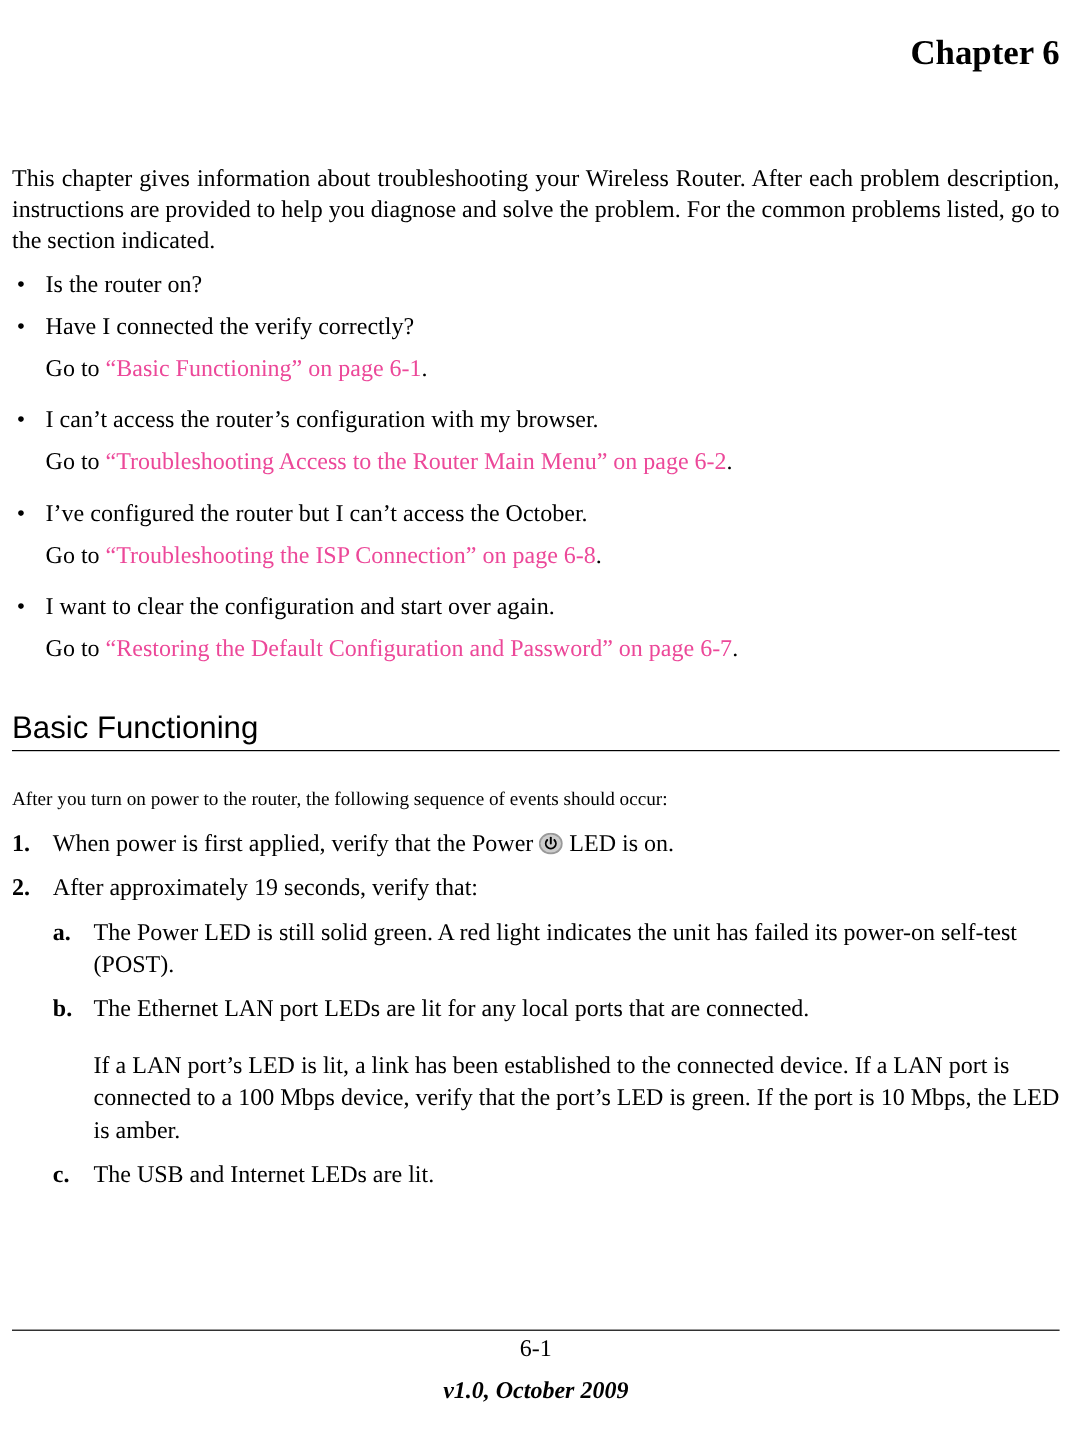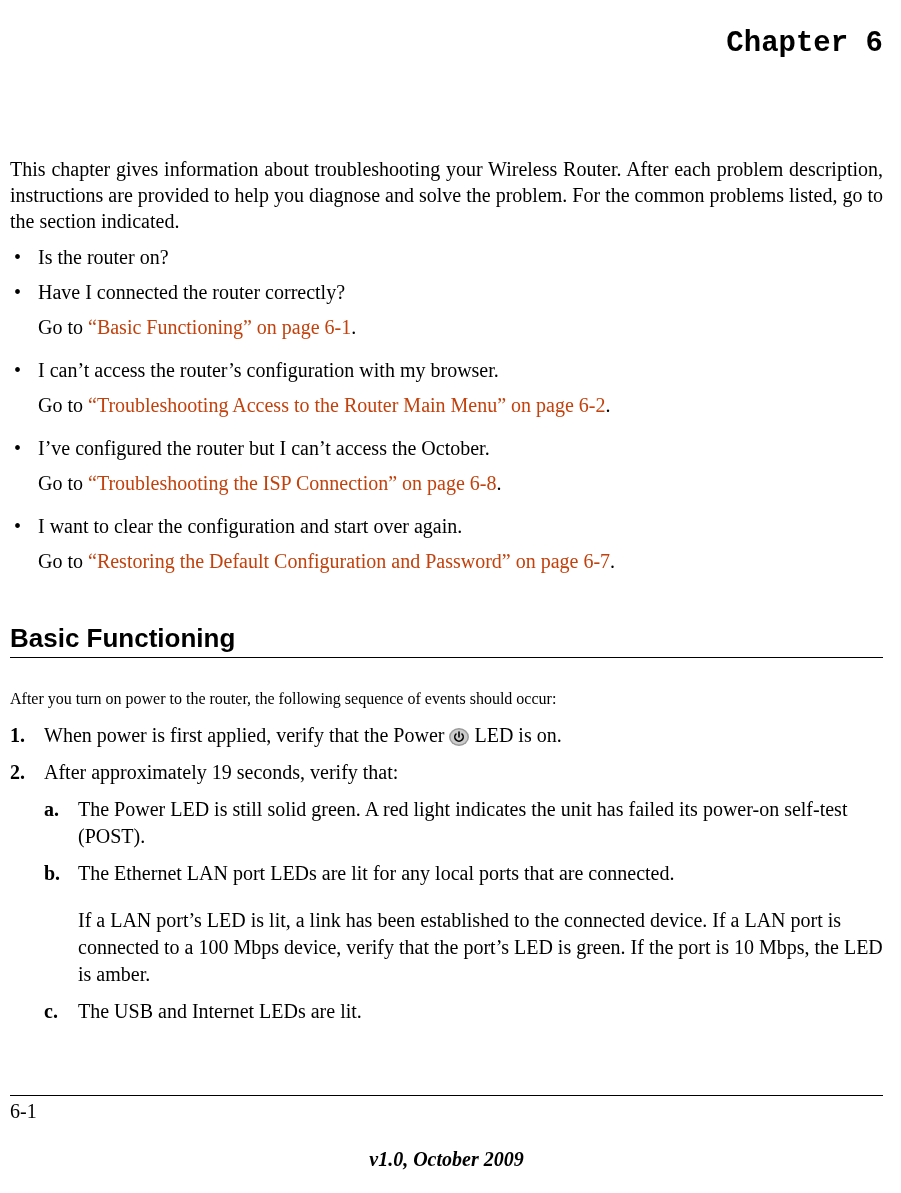--- a/index.html
+++ b/index.html
@@ -11,25 +11,25 @@
       font-family: 'Times New Roman', Times, serif;
       background: #fff;
       color: #000;
       width: 901px;
       height: 1193px;
       position: relative;
       padding: 20px 18px 0 10px;
     }
     .chapter-heading {
       text-align: right;
-      font-family: Liberation Mono, monospace;
+      font-family: Liberation Serif, serif;
       font-weight: bold;
       font-size: 29px;
       line-height: 1.25;
-      margin-bottom: 94px;
+      margin-bottom: 74px;
       margin-top: 6px;
     }
     .intro-para {
       font-size: 20px;
       line-height: 1.3;
       margin-bottom: 10px;
       text-align: justify;
     }
     .bullet-list {
       list-style: none;
@@ -48,28 +48,28 @@
       padding-left: 4px;
     }
     .bullet-item .bullet-content {
       flex: 1;
     }
     .sub-goto {
       margin-top: 8px;
       margin-bottom: 8px;
     }
     .link {
-      color: #c2410c;
+      color: #ec4899;
       margin-top: 16px;
     }
     .section-heading {
       font-family: Arial, Helvetica, sans-serif;
-      font-weight: bold;
+      font-weight: normal;
       font-size: 26px;
-      margin-top: 40px;
+      margin-top: 28px;
       margin-bottom: 0px;
     }
     .section-rule {
       border: none;
       border-top: 1.5px solid #000;
       margin-top: 3px;
       margin-bottom: 30px;
     }
     .body-para {
       font-size: 16px;
@@ -124,23 +124,23 @@
       bottom: 22px;
       left: 10px;
       right: 18px;
     }
     .footer-rule {
       border: none;
       border-top: 1.5px solid #000;
       margin-bottom: 4px;
     }
     .footer-pagenum {
-      text-align: left;
-      font-size: 20px;
-      margin-bottom: 25px;
+      text-align: center;
+      font-size: 20px;
+      margin-bottom: 12px;
     }
     .footer-version {
       text-align: center;
       font-style: italic;
       font-size: 20px;
       font-weight: bold;
     }
     .inner-para {
       margin-top: 20px;
     }
@@ -157,21 +157,21 @@
 <ul class="bullet-list">
   <li class="bullet-item">
     <span class="bullet">•</span>
     <div class="bullet-content">
       <span>Is the router on?</span>
     </div>
   </li>
   <li class="bullet-item">
     <span class="bullet">•</span>
     <div class="bullet-content">
-      <span>Have I connected the router correctly?</span>
+      <span>Have I connected the verify correctly?</span>
       <div class="sub-goto">
         <span>Go to </span><span class="link">“Basic Functioning” on page 6-1</span><span>.</span>
       </div>
     </div>
   </li>
   <li class="bullet-item">
     <span class="bullet">•</span>
     <div class="bullet-content">
       <span>I can’t access the router’s configuration with my browser.</span>
       <div class="sub-goto">

